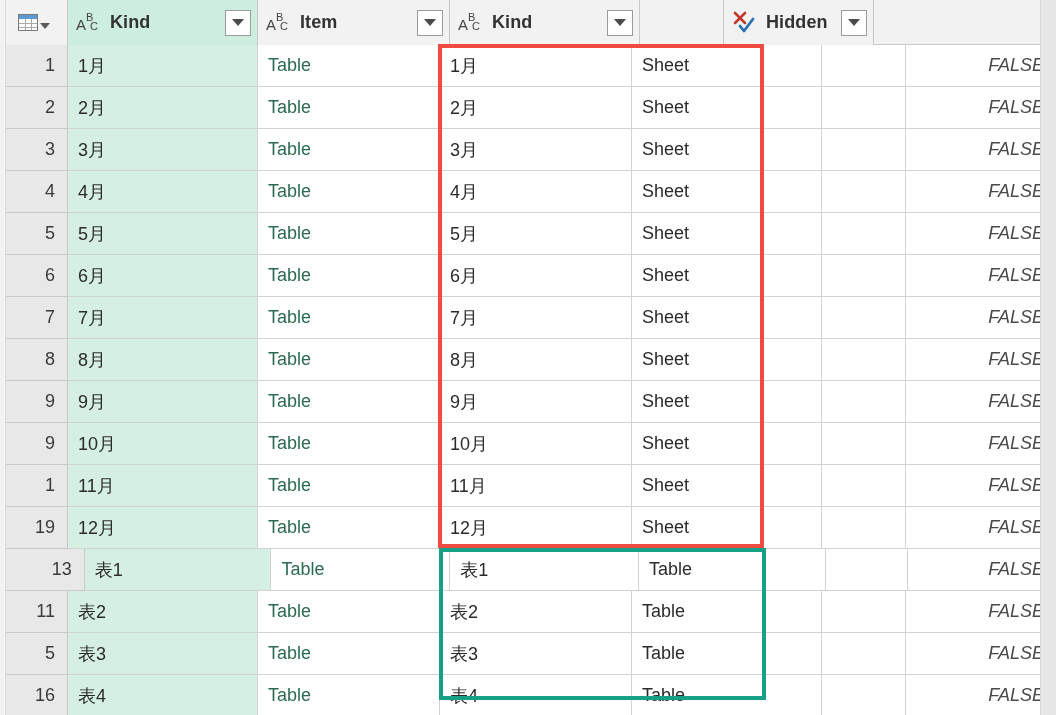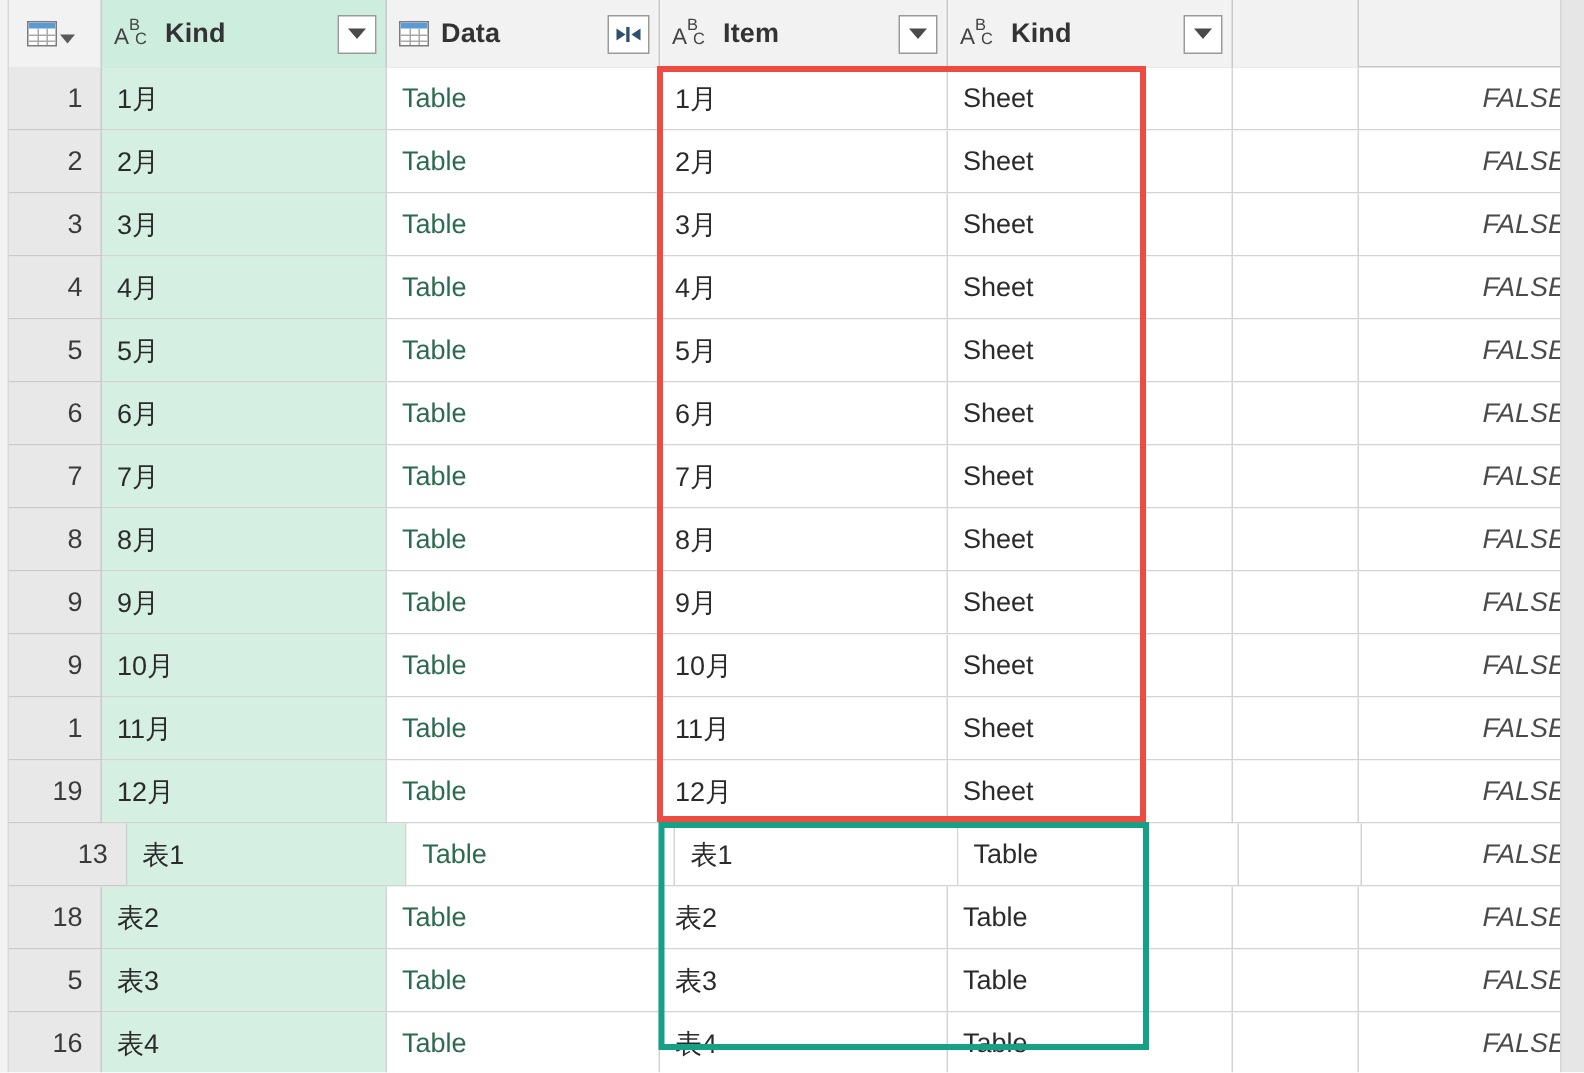--- a/index.html
+++ b/index.html
@@ -267,36 +267,20 @@
           <span class="ico-abc">
             <span class="a">A</span>
             <span class="b">B</span>
             <span class="c">C</span>
           </span>
           <span class="hdr-title">Kind</span>
           <span class="filter-btn">
             <i class="caret"></i>
           </span>
         </div>
-        <div class="hdr-cell" style="width: 182px;">
-          <span class="ico-tbl">
-            <i class="v1"></i>
-            <i class="v2"></i>
-            <i class="h1"></i>
-            <i class="h2"></i>
-          </span>
-          <span class="hdr-title">Data</span>
-          <span class="expand-btn">
-            <svg width="20" height="14" viewBox="0 0 20 14">
-              <path d="M8 7 L2 3 L2 11 Z" fill="#2f4f6f"></path>
-              <rect x="8.5" y="2" width="2.2" height="10" fill="#2f4f6f"></rect>
-              <path d="M12 7 L18 3 L18 11 Z" fill="#2f4f6f"></path>
-            </svg>
-          </span>
-        </div>
         <div class="hdr-cell" style="width: 192px;">
           <span class="ico-abc">
             <span class="a">A</span>
             <span class="b">B</span>
             <span class="c">C</span>
           </span>
           <span class="hdr-title">Item</span>
           <span class="filter-btn">
             <i class="caret"></i>
           </span>
@@ -308,20 +292,31 @@
             <span class="c">C</span>
           </span>
           <span class="hdr-title">Kind</span>
           <span class="filter-btn">
             <i class="caret"></i>
           </span>
         </div>
         <div class="hdr-cell" style="width: 84px;">
           <span class="hdr-title" style="margin-left: 0px;"></span>
         </div>
+        <div class="hdr-cell" style="width: 150px;">
+          <span class="ico-bool"><svg width="26" height="24" viewBox="0 0 26 24">
+              <path d="M3 2 L13 12" stroke="#c0392b" stroke-width="2.6" stroke-linecap="round" fill="none"></path>
+              <path d="M13 2 L3 12" stroke="#c0392b" stroke-width="2.6" stroke-linecap="round" fill="none"></path>
+              <path d="M8 15 L12 20 L21 8" stroke="#2a6fb5" stroke-width="2.8" stroke-linecap="round" stroke-linejoin="round" fill="none"></path>
+            </svg></span>
+          <span class="hdr-title">Hidden</span>
+          <span class="filter-btn">
+            <i class="caret"></i>
+          </span>
+        </div>
       </div>
 
     <div class="body" id="grid-body">
         <div class="row">
           <div class="cell rownum" style="width: 68px;">1</div>
           <div class="cell namecol" style="width: 190px;">1月</div>
           <div class="cell datacol" style="width: 182px;">Table</div>
           <div class="cell" style="width: 192px;">1月</div>
           <div class="cell" style="width: 190px;">Sheet</div>
           <div class="cell spacer" style="width: 84px;"></div>
@@ -429,21 +424,21 @@
         <div class="row">
           <div class="cell rownum" style="width: 86px;">13</div>
           <div class="cell namecol" style="width: 190px;">表1</div>
           <div class="cell datacol" style="width: 182px;">Table</div>
           <div class="cell" style="width: 192px;">表1</div>
           <div class="cell" style="width: 190px;">Table</div>
           <div class="cell spacer" style="width: 84px;"></div>
           <div class="cell hiddencol" style="width: 150px;">FALSE</div>
         </div>
         <div class="row">
-          <div class="cell rownum" style="width: 68px;">18</div>
+          <div class="cell rownum" style="width: 68px;">11</div>
           <div class="cell namecol" style="width: 190px;">表2</div>
           <div class="cell datacol" style="width: 182px;">Table</div>
           <div class="cell" style="width: 192px;">表2</div>
           <div class="cell" style="width: 190px;">Table</div>
           <div class="cell spacer" style="width: 84px;"></div>
           <div class="cell hiddencol" style="width: 150px;">FALSE</div>
         </div>
         <div class="row">
           <div class="cell rownum" style="width: 68px;">5</div>
           <div class="cell namecol" style="width: 190px;">表3</div>

